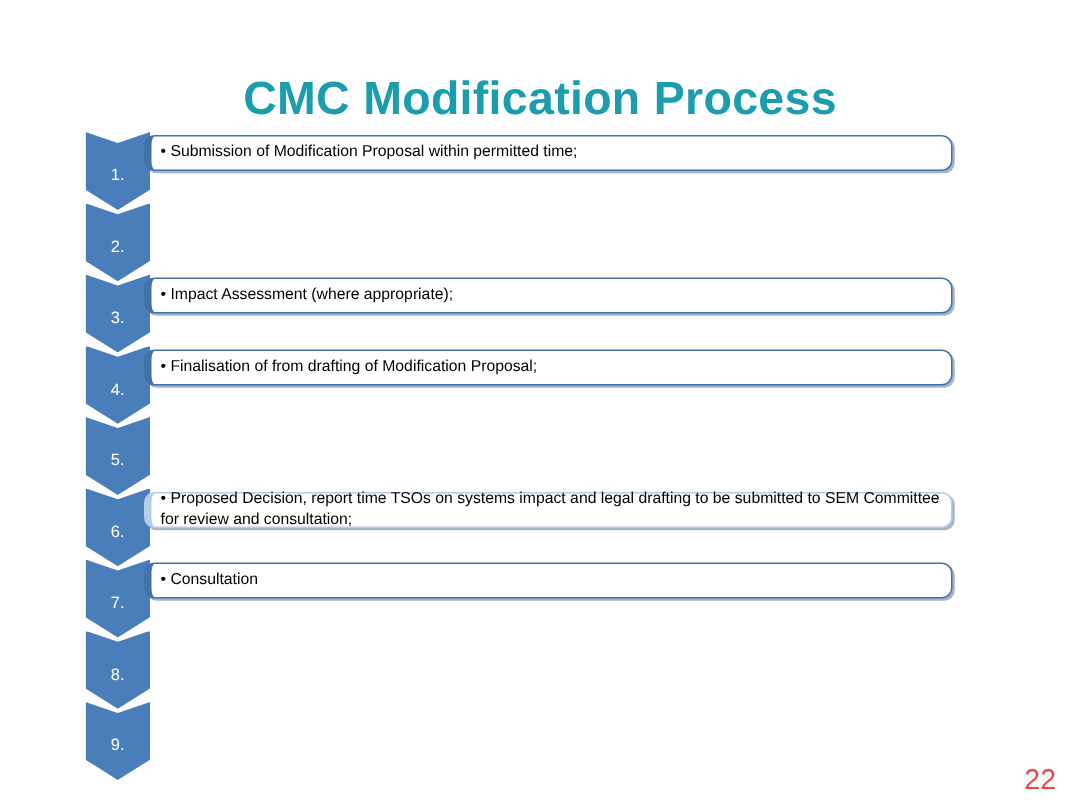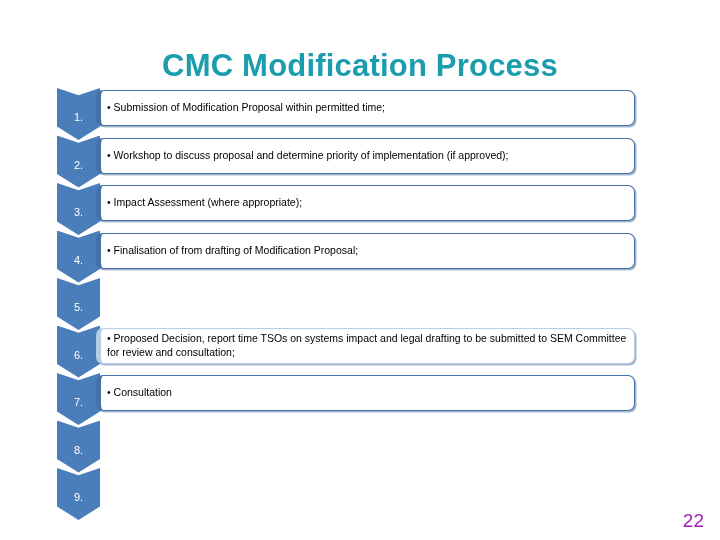--- a/index.html
+++ b/index.html
@@ -64,21 +64,21 @@
     line-height: 11px;
     font-family: "Liberation Sans", sans-serif;
   }
 
   
   .step-box {
     position: absolute;
     left: 96px;
     top: 2px;
     width: 539px;
-    height: 36px;
+    height: 24px;
     box-sizing: border-box;
     background: #ffffff;
     border: 1.6px solid #4472a8;
     border-left-width: 5px;
     border-radius: 7px;
     box-shadow: 1.5px 1.5px 0 rgba(90,120,160,0.55);
     display: flex;
     align-items: center;
   }
   .step-box.selected {
@@ -94,44 +94,41 @@
     font-family: "Liberation Sans", sans-serif;
     width: 100%;
   }
 
   
   #page-number {
     position: absolute;
     right: 16px;
     bottom: 8px;
     font-size: 19px;
-    color: #a21caf;
+    color: #ef4444;
     font-family: "Liberation Sans", sans-serif;
   }
 </style>
 </head>
 <body>
 
 <div id="slide-title">CMC Modification Process</div>
 
 <div id="process-list">
     <div class="process-row">
       <div class="chevron">
         <div class="chevron-number">1.</div>
       </div>
       <div class="step-box">
         <div class="step-text">• Submission of Modification Proposal within permitted time;</div>
       </div>
     </div>
     <div class="process-row">
       <div class="chevron">
         <div class="chevron-number">2.</div>
-      </div>
-      <div class="step-box">
-        <div class="step-text">• Workshop to discuss proposal and determine priority of implementation (if approved);</div>
       </div>
     </div>
     <div class="process-row">
       <div class="chevron">
         <div class="chevron-number">3.</div>
       </div>
       <div class="step-box">
         <div class="step-text">• Impact Assessment (where appropriate);</div>
       </div>
     </div>

